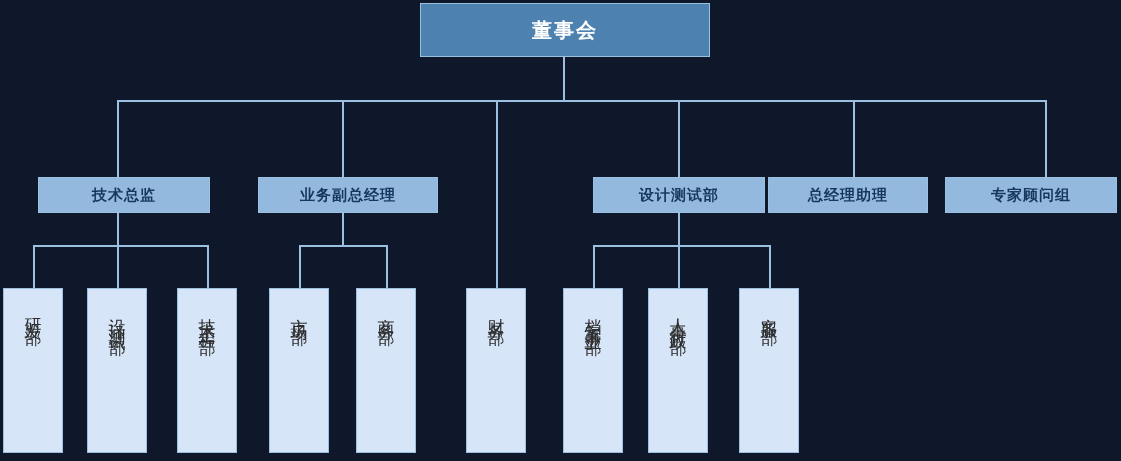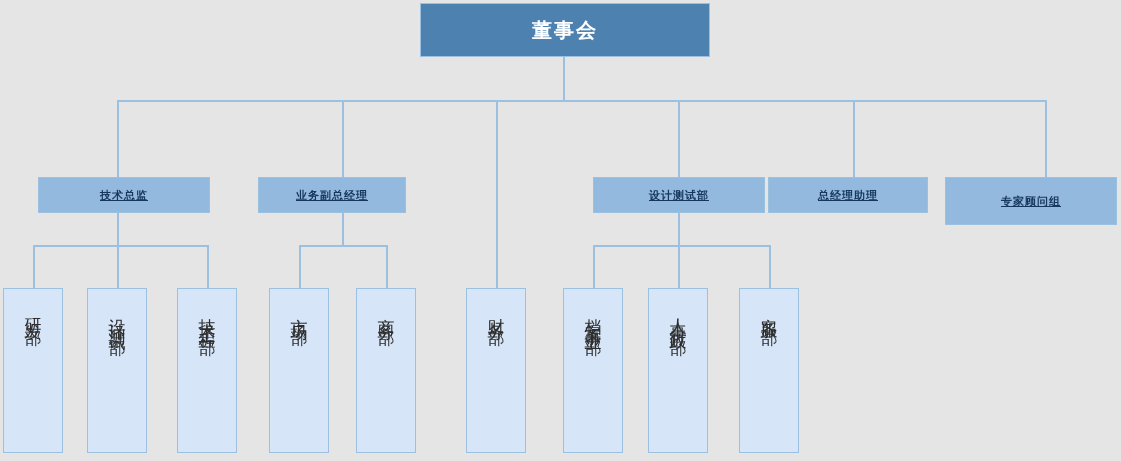--- a/index.html
+++ b/index.html
@@ -4,21 +4,21 @@
 <style>
   html, body {
     margin: 0;
     padding: 0;
     background: #000000;
   }
   #chart-canvas {
     position: relative;
     width: 1121px;
     height: 461px;
-    background: #e5e5e5;
+    background: #0f172a;
     font-family: "DejaVu Sans", "Liberation Sans", sans-serif;
     overflow: hidden;
   }
   .node {
     position: absolute;
     box-sizing: border-box;
     display: flex;
     align-items: center;
     justify-content: center;
     text-align: center;
@@ -31,23 +31,22 @@
     font-weight: bold;
     font-size: 20px;
     letter-spacing: 2px;
   }
   
   .lvl1 {
     background: #93bade;
     border: 1px solid #9cc0e0;
     color: #17375e;
     font-weight: bold;
-    font-size: 11px;
+    font-size: 15px;
     letter-spacing: 1px;
-    text-decoration: underline;
   }
   
   .lvl2 {
     background: #d6e5f8;
     border: 1px solid #9cc0e0;
     color: #2d2d2d;
     font-weight: normal;
     font-size: 17px;
     align-items: flex-start;
     padding-top: 16px;
@@ -99,30 +98,30 @@
   <div class="conn conn-v" style="left:678px; top:245px; height:43px;"></div>
   <div class="conn conn-v" style="left:769px; top:245px; height:43px;"></div>
 
   <div class="node lvl0" style="left:420px; top:3px; width:290px; height:54px;">
     <span>董事会</span>
   </div>
 
   <div class="node lvl1" style="left:38px; top:177px; width:172px; height:36px;">
     <span>技术总监</span>
   </div>
-  <div class="node lvl1" style="left:258px; top:177px; width:148px; height:36px;">
+  <div class="node lvl1" style="left:258px; top:177px; width:180px; height:36px;">
     <span>业务副总经理</span>
   </div>
   <div class="node lvl1" style="left:593px; top:177px; width:172px; height:36px;">
     <span>设计测试部</span>
   </div>
   <div class="node lvl1" style="left:768px; top:177px; width:160px; height:36px;">
     <span>总经理助理</span>
   </div>
-  <div class="node lvl1" style="left:945px; top:177px; width:172px; height:48px;">
+  <div class="node lvl1" style="left:945px; top:177px; width:172px; height:36px;">
     <span>专家顾问组</span>
   </div>
 
   <div class="node lvl2" style="left:3px; top:288px; width:60px; height:165px;">
     <span class="vtext">研发部</span>
   </div>
   <div class="node lvl2" style="left:87px; top:288px; width:60px; height:165px;">
     <span class="vtext">设计测试部</span>
   </div>
   <div class="node lvl2" style="left:177px; top:288px; width:60px; height:165px;">

